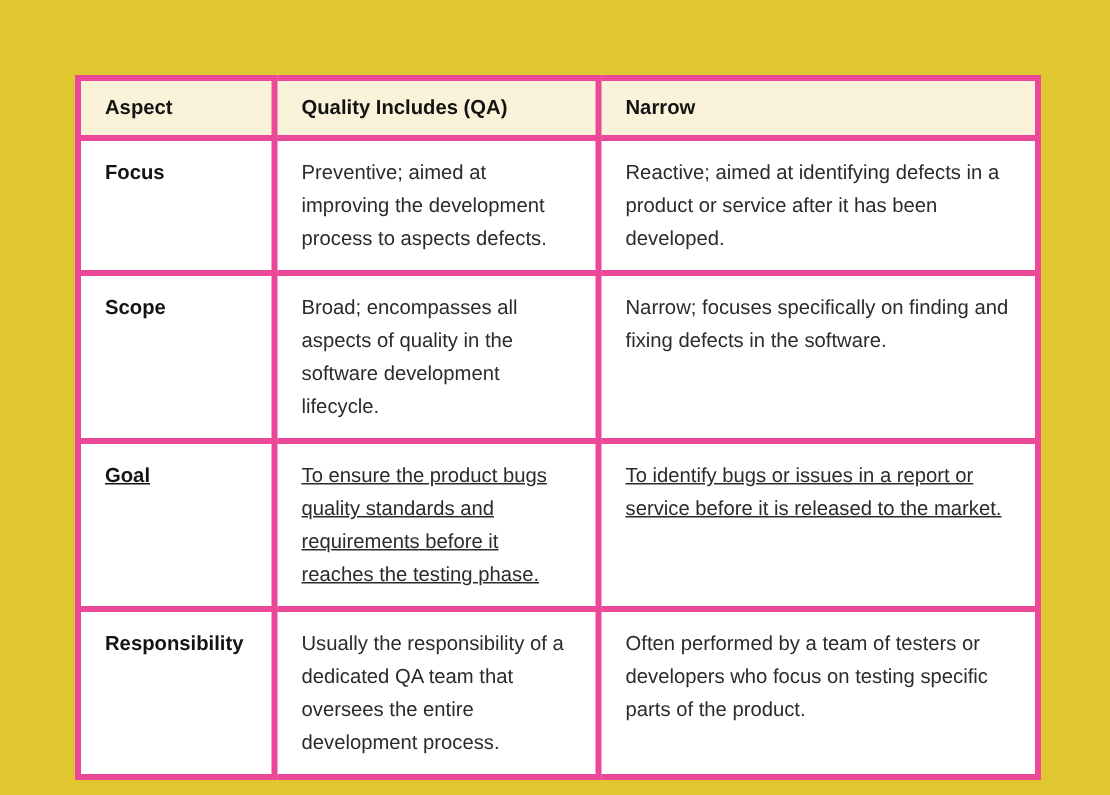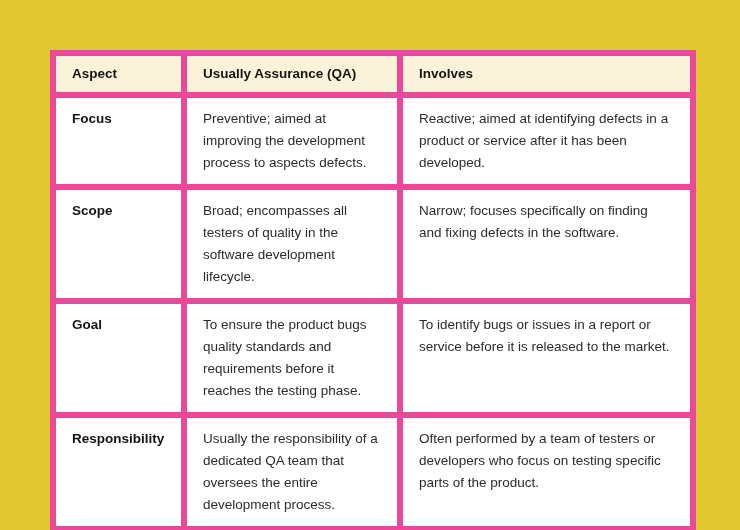--- a/index.html
+++ b/index.html
@@ -22,21 +22,21 @@
     border-collapse: collapse;
     table-layout: fixed;
     background: #ffffff;
     border: 2px solid #2f2f2f;
   }
   .comparison-table col.c1 { width: 131px; }
   .comparison-table col.c2 { width: 216px; }
   .comparison-table col.c3 { width: 293px; }
   .comparison-table th,
   .comparison-table td {
-    border: 6px solid #ec4899;
+    border: 4px solid #ec4899;
     vertical-align: top;
     text-align: left;
     padding: 10px 16px 10px 16px;
     font-size: 13.5px;
     line-height: 22px;
     color: #2b2b2b;
     word-wrap: break-word;
   }
   .comparison-table thead th {
     background: #faf3d9;
@@ -46,48 +46,48 @@
     padding-bottom: 7px;
     height: 20px;
   }
   .comparison-table td.aspect-cell {
     font-weight: bold;
     color: #141414;
   }
   .row-focus          td { height: 56px; margin-top: 32px; }
   .row-scope          td { height: 56px; }
   .row-activities     td { height: 50px; }
-  .row-goal           td { height: 78px; }
+  .row-goal           td { height: 78px; text-decoration: underline; }
   .row-responsibility td { height: 54px; }
 </style>
 </head>
 <body>
 
 <table class="comparison-table">
   <colgroup>
     <col class="c1">
     <col class="c2">
     <col class="c3">
   </colgroup>
   <thead>
     <tr>
       <th>Aspect</th>
-      <th>Usually Assurance (QA)</th>
-      <th>Involves</th>
+      <th>Quality Includes (QA)</th>
+      <th>Narrow</th>
     </tr>
   </thead>
   <tbody>
     <tr class="row-focus">
       <td class="aspect-cell">Focus</td>
       <td>Preventive; aimed at improving the development process to aspects defects.</td>
       <td>Reactive; aimed at identifying defects in a product or service after it has been developed.</td>
     </tr>
     <tr class="row-scope">
       <td class="aspect-cell">Scope</td>
-      <td>Broad; encompasses all testers of quality in the software development lifecycle.</td>
+      <td>Broad; encompasses all aspects of quality in the software development lifecycle.</td>
       <td>Narrow; focuses specifically on finding and fixing defects in the software.</td>
     </tr>
     <tr class="row-goal">
       <td class="aspect-cell">Goal</td>
       <td>To ensure the product bugs quality standards and requirements before it reaches the testing phase.</td>
       <td>To identify bugs or issues in a report or service before it is released to the market.</td>
     </tr>
     <tr class="row-responsibility">
       <td class="aspect-cell">Responsibility</td>
       <td>Usually the responsibility of a dedicated QA team that oversees the entire development process.</td>

